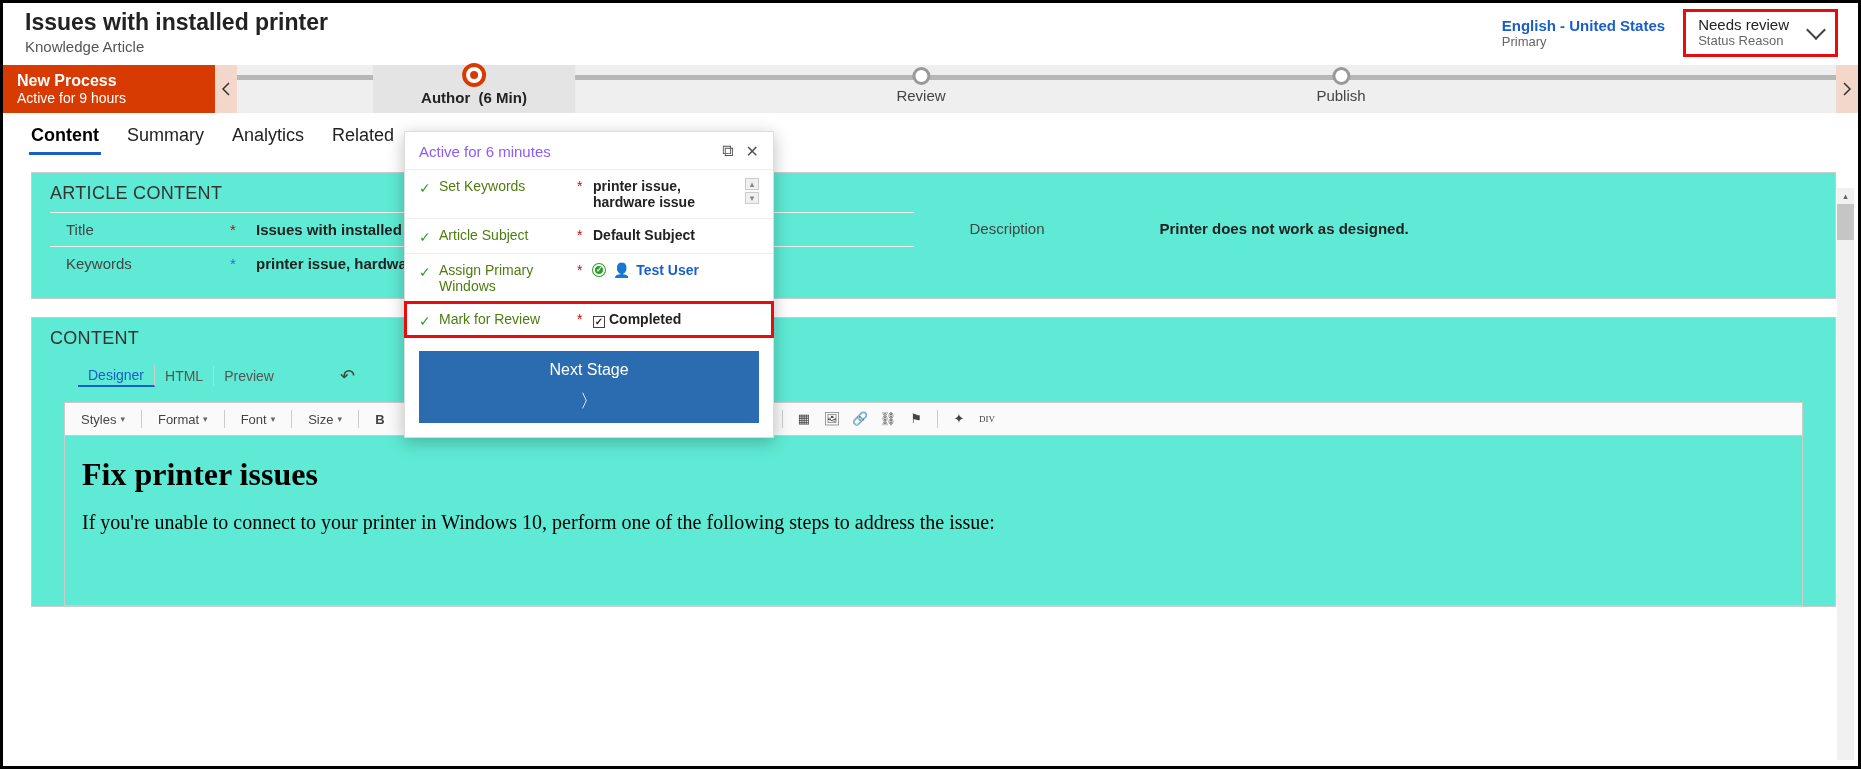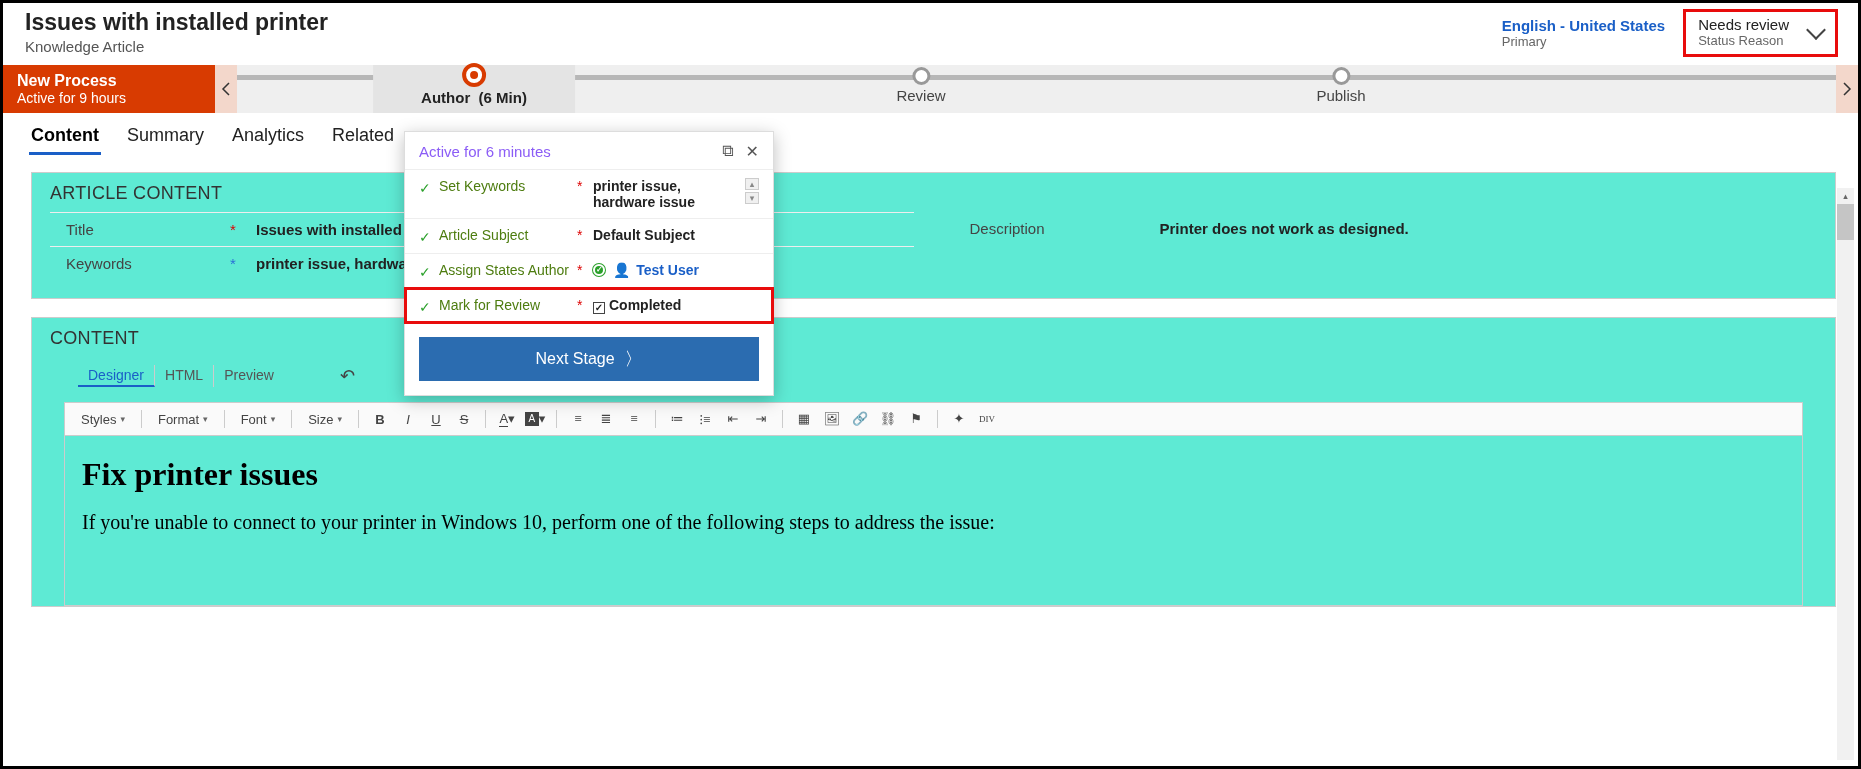--- a/index.html
+++ b/index.html
@@ -43,21 +43,21 @@
 .section-title { font-size: 18px; color: #333; letter-spacing: .3px; padding-bottom: 8px; }
 .field-row { display: flex; border-top: 1px solid #eee; padding: 8px 0; align-items: center; }
 .field-row > div:first-child { width: 180px; font-size: 15px; color: #444; padding-left: 16px; }
 .req { color: #d00; margin: 0 18px 0 0; font-size: 15px; width: 8px; }
 .req.blue { color: #2a6fd6; }
 .field-value { font-size: 15px; font-weight: 700; color: #222; }
 .two-col { display: flex; gap: 40px; }
 .two-col .section-col { flex: 1; }
 
 .content-section .section-title { font-size: 18px; color: #333; }
-.editor-tabs { display: flex; gap: 0; padding: 8px 6px 4px 28px; border-bottom: 1px solid transparent; }
+.editor-tabs { display: flex; align-items: center; gap: 0; padding: 8px 6px 4px 28px; border-bottom: 1px solid transparent; }
 .etab { font-size: 14px; color: #555; padding: 2px 10px; cursor: pointer; border-right: 1px solid #ccc;}
 .etab:last-of-type { border-right: none; }
 .etab.active { color: #1a5fc7; border-bottom: 2px solid #1a5fc7; }
 .undo-ico { margin-left: 56px; font-size: 18px; color: #444; }
 
 .toolbar { border: 1px solid #ccc; background: #fafafa; margin: 10px 14px 0 14px; padding: 6px 10px; display:flex; align-items:center; gap: 6px; font-size: 13px; color: #444; }
 .tb-sel { display:flex; align-items:center; gap:4px; padding: 2px 6px; cursor:pointer;}
 .tb-sel .dd { font-size: 9px; color:#666;}
 .sep { width:1px; height: 18px; background:#ccc; margin: 0 4px;}
 .tb-btn { width: 22px; height: 20px; display: inline-flex; align-items:center; justify-content:center; cursor:pointer; font-family: Georgia, serif;}
@@ -73,21 +73,21 @@
 .fly-row { display:flex; align-items:flex-start; padding: 8px 14px; border-top: 1px solid #eee; gap: 6px;}
 .fly-row .chk { color: #2aa02a; font-size: 14px; width: 14px; flex-shrink:0; margin-top:2px;}
 .fly-row .lbl { color: #4d7c0f; font-size: 14px; width: 132px; flex-shrink:0;}
 .fly-row .r { color: #d00; font-size: 14px; width: 10px; flex-shrink:0;}
 .fly-row .val { font-weight: 700; font-size: 14px; color: #222; flex:1;}
 .fly-row .val a { color: #1a5fc7; text-decoration: none;}
 .fly-row .scroll { display:flex; flex-direction: column; gap:2px; margin-left:4px;}
 .fly-row .scroll .tri { font-size: 9px; color:#888; background:#f0f0f0; border:1px solid #ccc; width:14px; height:12px; display:flex; align-items:center; justify-content:center; line-height:1;}
 .fly-row.highlighted { outline: 3px solid #e80c0c; outline-offset: -2px; }
 .fly-cb { display:inline-flex; width:12px; height:12px; border:1.5px solid #444; align-items:center; justify-content:center; font-size:10px; margin-right:4px; position:relative; top:1px;}
-.next-stage { margin: 14px; background: #2b6cb0; color: #fff; text-align: center; padding: 10px; font-size: 16px; cursor:pointer; display:flex; align-items:center; justify-content:center; gap:10px;}
+.next-stage { margin: 14px; background: #2b6cb0; color: #fff; text-align: center; padding: 10px; font-size: 16px; cursor:pointer; display:flex; align-items:center; justify-content:center; gap:10px;flex-direction:column;}
 .next-stage .arrow { font-size: 18px;}
 
 .page-scroll { position:absolute; right:4px; top: 185px; bottom: 6px; width: 17px; background: #f1f1f1;}
 .page-scroll .up,.page-scroll .down{ height:16px; display:flex; align-items:center; justify-content:center; font-size:9px; color:#666;}
 .page-scroll .thumb{ background:#c5c5c5; height:36px; margin-top:0;}
 .presence { display:inline-flex; width:12px; height:12px; background:#2aa02a; border-radius:50%; border:2px solid #fff; box-shadow:0 0 0 1px #2aa02a; margin-right:2px; position:relative; top:1px;}
 .presence::after{content:"✓"; color:#fff; font-size:8px; position:absolute; top:-1px; left:1px;}
 .user-ico { color:#1a5fc7; margin: 0 2px 0 2px;}
 .underline-a { border-bottom: 1px solid #444;}
 .color-swatch{ display:inline-block; width:14px; height:14px; background:#444; color:#fff; font-size:10px; text-align:center; line-height:14px;}
@@ -272,21 +272,21 @@
       </span>
   </div>
   <div class="fly-row">
     <span class="chk">✓</span>
     <span class="lbl">Article Subject</span>
     <span class="r">*</span>
     <span class="val">Default Subject</span>
   </div>
   <div class="fly-row">
     <span class="chk">✓</span>
-    <span class="lbl">Assign States Author</span>
+    <span class="lbl">Assign Primary Windows</span>
     <span class="r">*</span>
     <span class="val">
       <span class="presence"></span>
       <span class="user-ico">👤</span>
       <a href="#">Test User</a>
     </span>
   </div>
   <div class="fly-row highlighted">
     <span class="chk">✓</span>
     <span class="lbl">Mark for Review</span>

